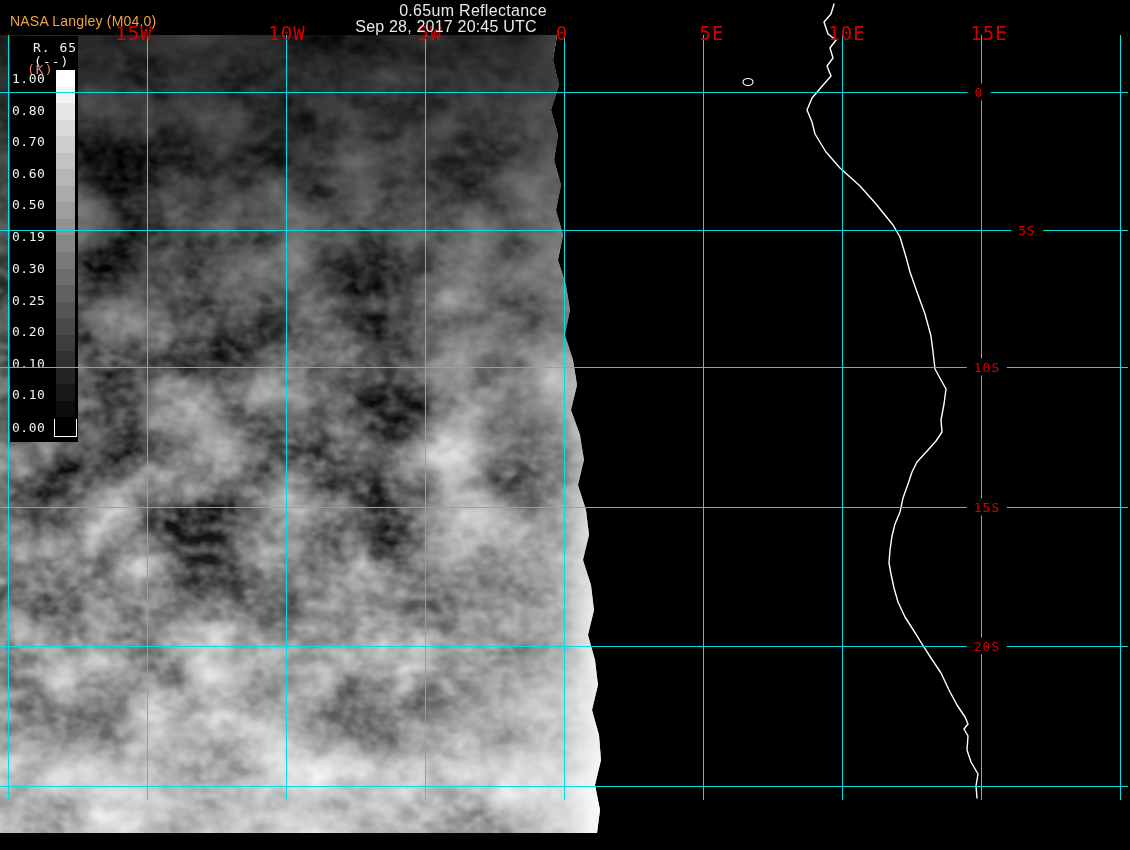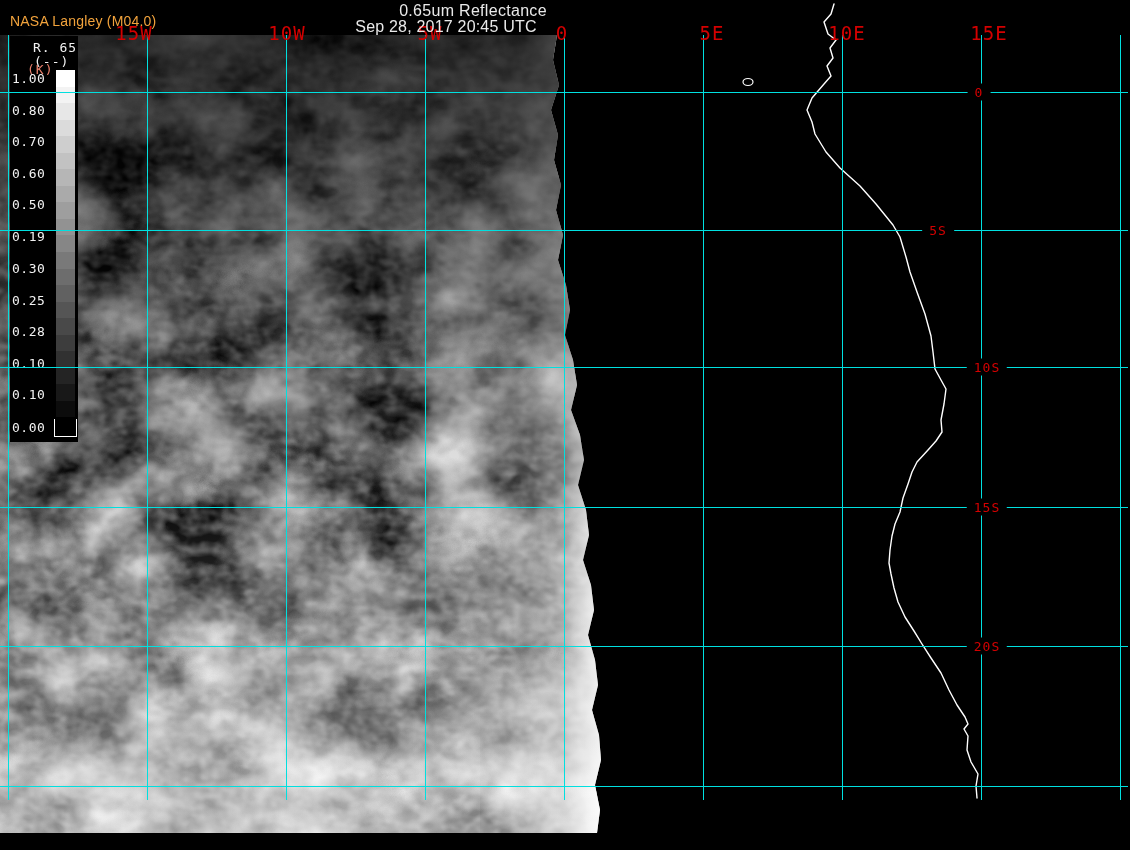--- a/index.html
+++ b/index.html
@@ -148,21 +148,21 @@
     <div class="cb-bar"></div>
     <div class="cb-bracket"></div>
     <div class="cb-tick" style="top:35px">1.00</div>
     <div class="cb-tick" style="top:67px">0.80</div>
     <div class="cb-tick" style="top:98px">0.70</div>
     <div class="cb-tick" style="top:130px">0.60</div>
     <div class="cb-tick" style="top:161px">0.50</div>
     <div class="cb-tick" style="top:193px">0.19</div>
     <div class="cb-tick" style="top:225px">0.30</div>
     <div class="cb-tick" style="top:257px">0.25</div>
-    <div class="cb-tick" style="top:288px">0.28</div>
+    <div class="cb-tick" style="top:288px">0.20</div>
     <div class="cb-tick" style="top:320px">0.10</div>
     <div class="cb-tick" style="top:351px">0.10</div>
     <div class="cb-tick" style="top:384px">0.00</div>
   </div>
 
   <div>
     <div class="gridline-v" style="left:8px"></div>
     <div class="gridline-v" style="left:147px"></div>
     <div class="gridline-v" style="left:286px"></div>
     <div class="gridline-v" style="left:425px"></div>
@@ -184,21 +184,21 @@
     <span class="lon-label" style="left:287px">10W</span>
     <span class="lon-label" style="left:430px">5W</span>
     <span class="lon-label" style="left:562px">0</span>
     <span class="lon-label" style="left:712px">5E</span>
     <span class="lon-label" style="left:847px">10E</span>
     <span class="lon-label" style="left:989px">15E</span>
   </div>
 
   <div>
     <span class="lat-label" style="left:979px;top:92px">0</span>
-    <span class="lat-label" style="left:938px;top:230px">5S</span>
+    <span class="lat-label" style="left:1027px;top:230px">5S</span>
     <span class="lat-label" style="left:987px;top:367px">10S</span>
     <span class="lat-label" style="left:987px;top:507px">15S</span>
     <span class="lat-label" style="left:987px;top:646px">20S</span>
   </div>
 
   <div class="credit">NASA Langley (M04.0)</div>
   <div class="title-line">0.65um Reflectance</div>
   <div class="subtitle-line">Sep 28, 2017 20:45 UTC</div>
 
 

